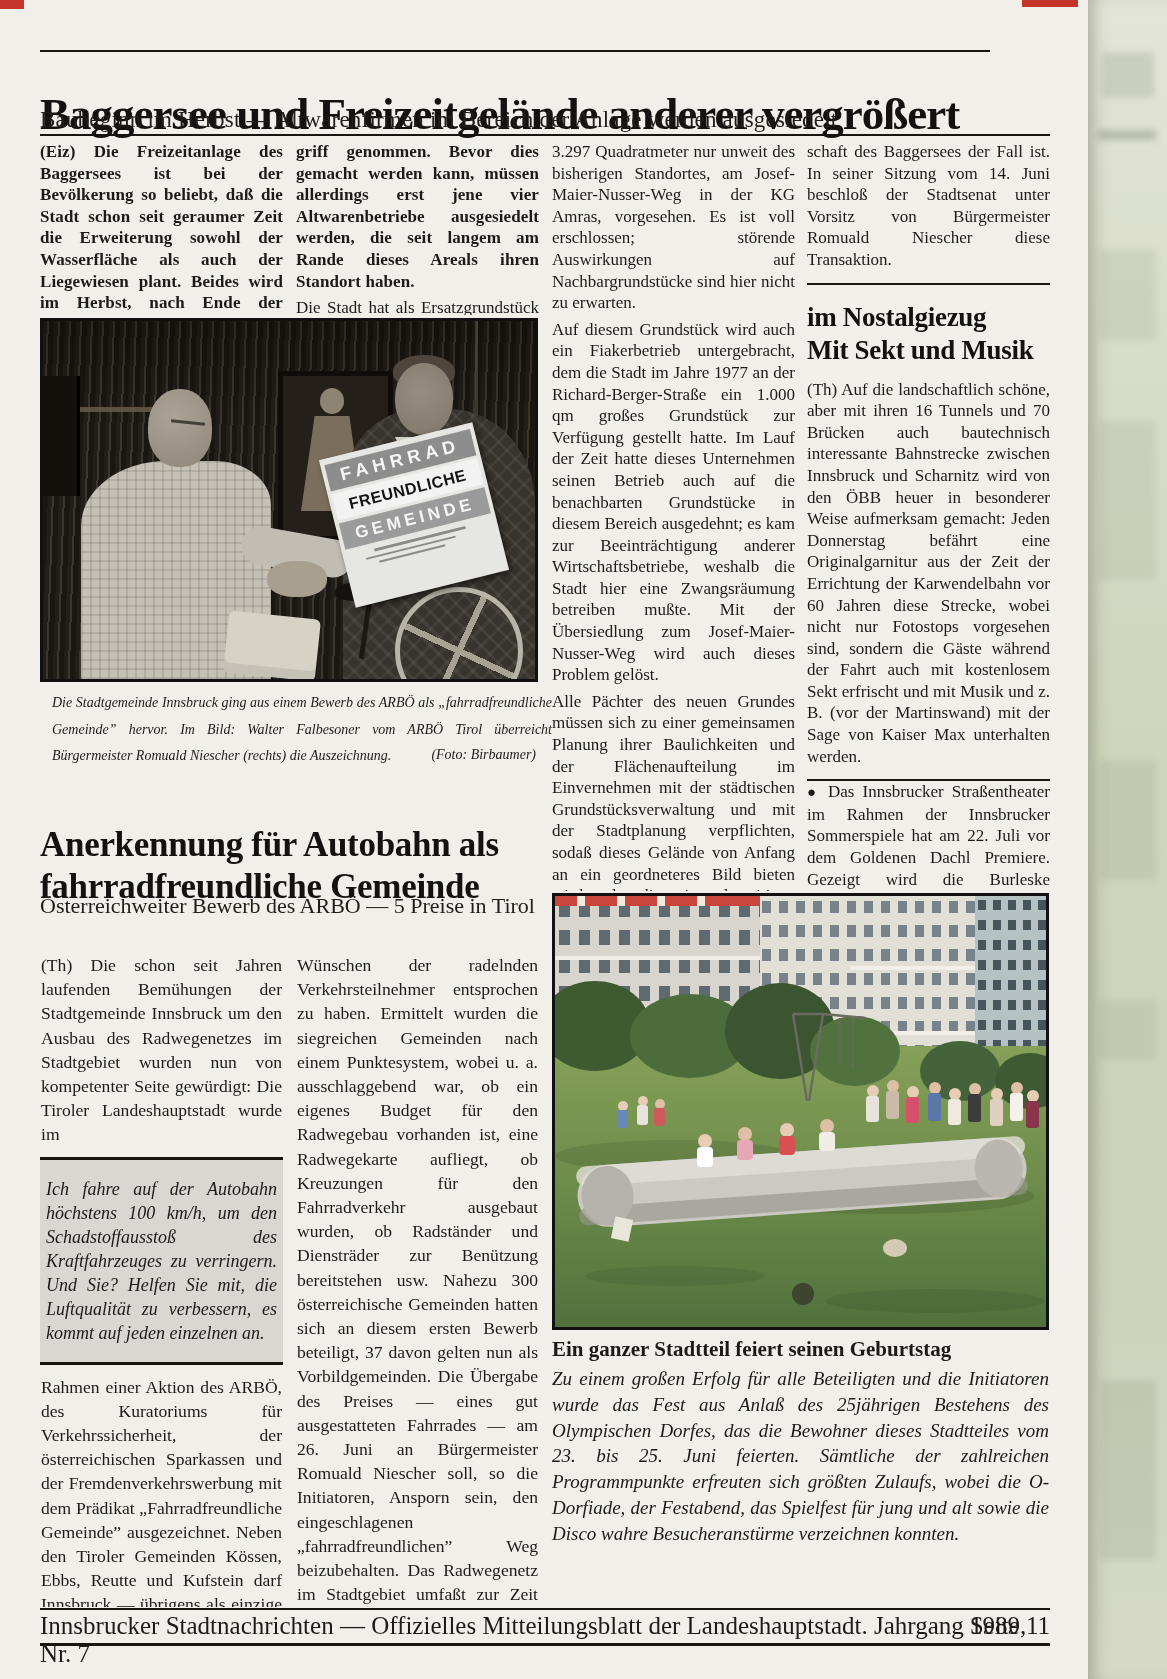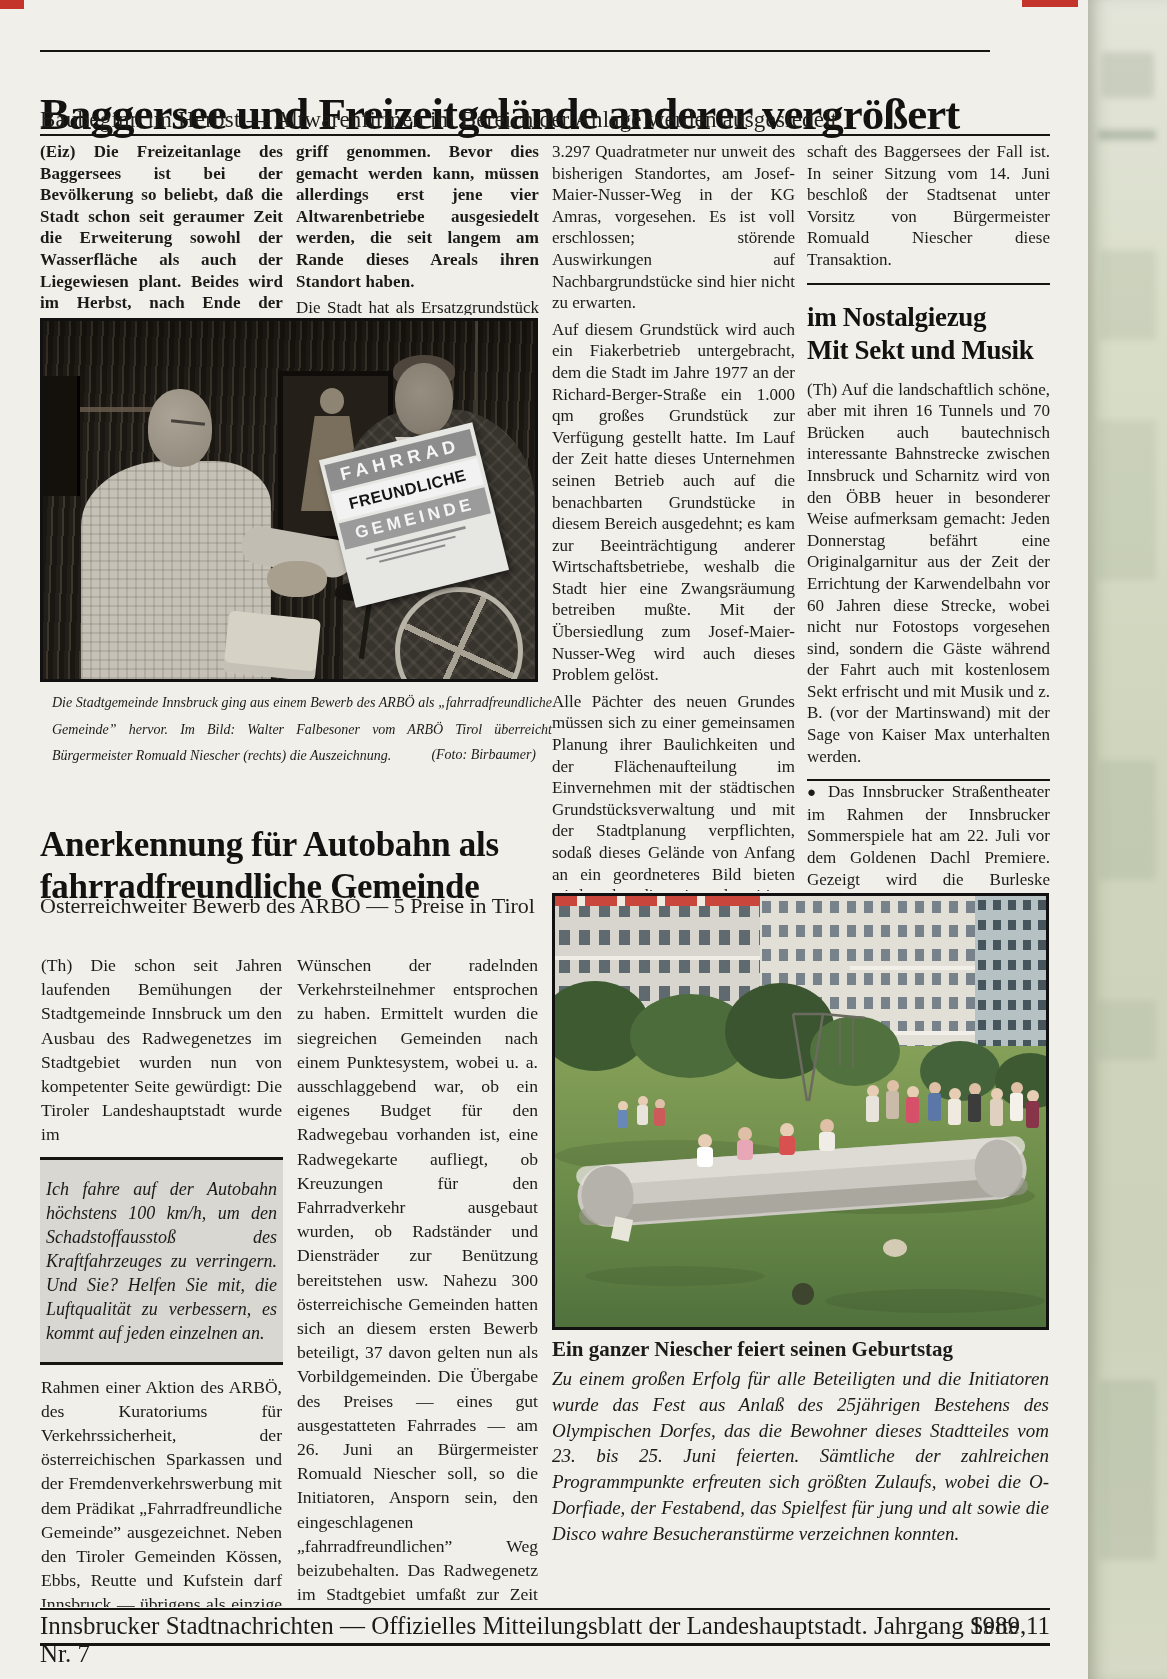--- a/index.html
+++ b/index.html
@@ -325,21 +325,21 @@
         <rect x="62" y="214" width="11" height="18" rx="3" fill="#6888b8"></rect>
     </g>
     <circle cx="248" cy="398" r="11" fill="#3d452f"></circle>
     <ellipse cx="340" cy="352" rx="12" ry="9" fill="#d3cbb4"></ellipse>
     <ellipse cx="120" cy="380" rx="90" ry="10" fill="#000" opacity="0.07"></ellipse>
     <ellipse cx="380" cy="405" rx="110" ry="12" fill="#000" opacity="0.07"></ellipse>
   </svg>
 </div>
 
 <div class="caption2">
-  <p class="c2title">Ein ganzer Niescher feiert seinen Geburtstag</p>
+  <p class="c2title">Ein ganzer Stadtteil feiert seinen Geburtstag</p>
   <p class="c2text">Zu einem großen Erfolg für alle Beteiligten und die Initiatoren wurde das Fest aus Anlaß des 25jährigen Bestehens des Olympischen Dorfes, das die Bewohner dieses Stadtteiles vom 23. bis 25. Juni feierten. Sämtliche der zahlreichen Programmpunkte erfreuten sich größten Zulaufs, wobei die O-Dorfiade, der Festabend, das Spielfest für jung und alt sowie die Disco wahre Besucheranstürme verzeichnen konnten.</p>
 </div>
 
 <div class="rule footer-rule-top"></div>
 <div class="footer-text">
   <span>Innsbrucker Stadtnachrichten — Offizielles Mitteilungsblatt der Landeshauptstadt. Jahrgang 1989, Nr. 7</span>
   <span class="fr">Seite 11</span>
 </div>
 <div class="rule footer-rule-bot"></div>
 

